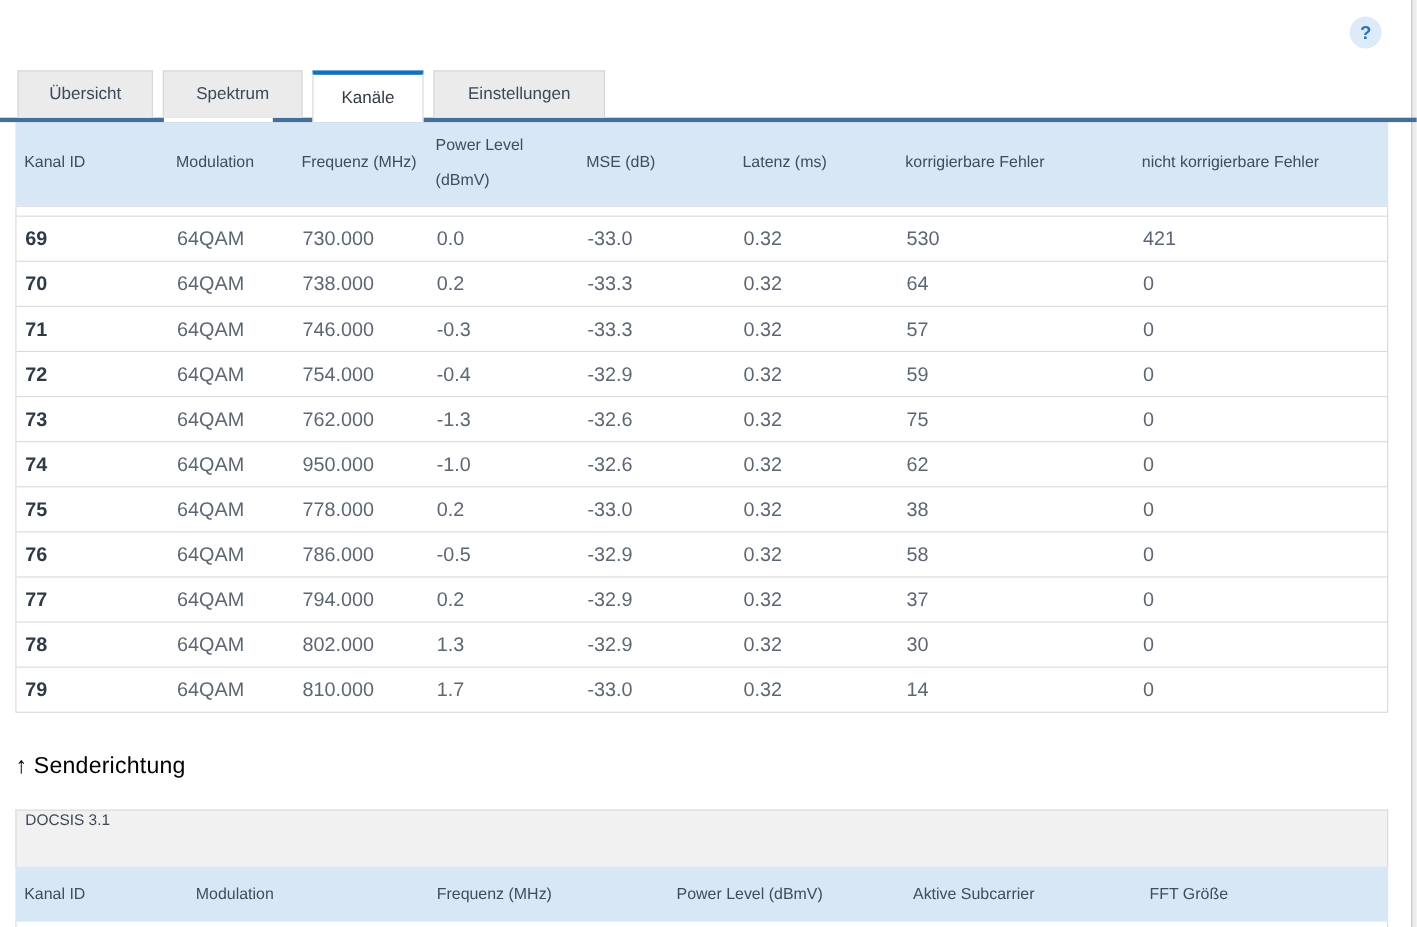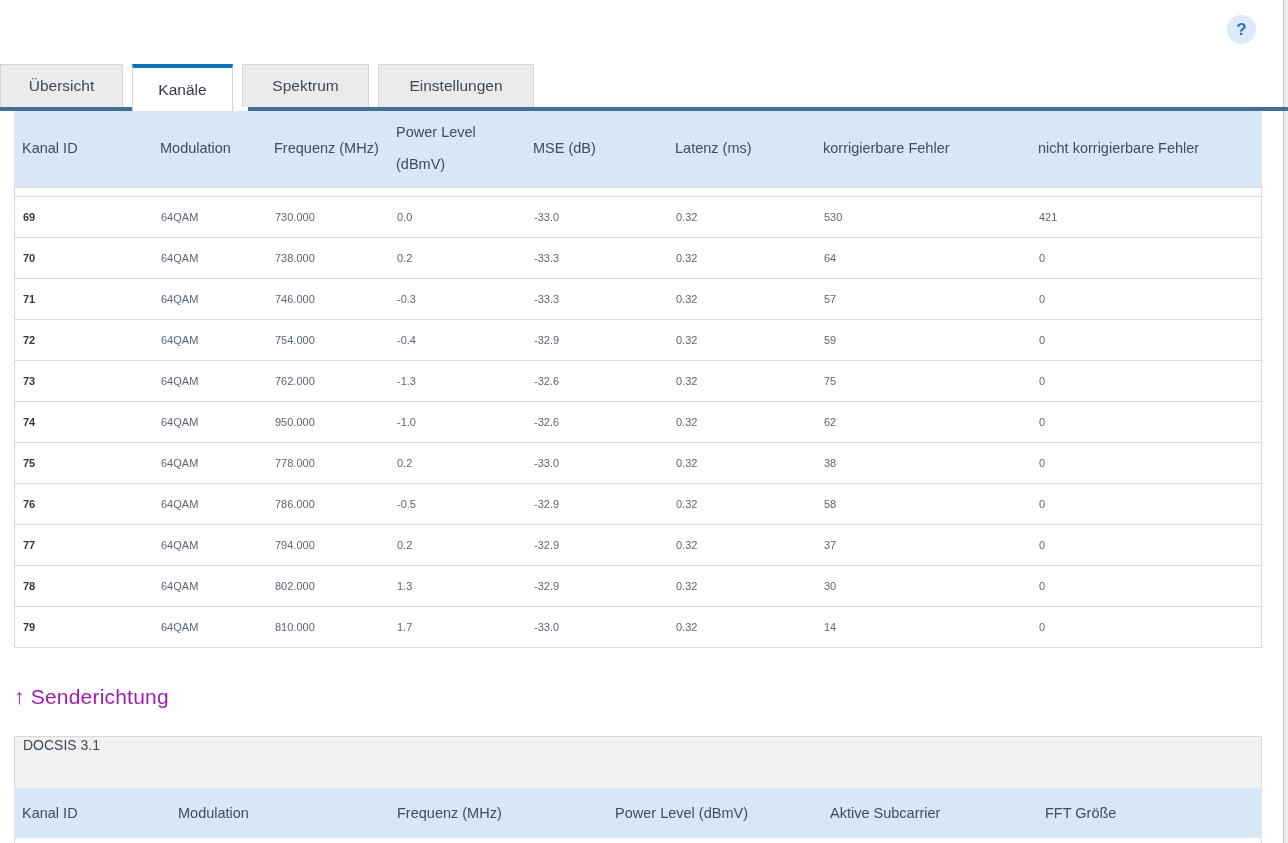--- a/index.html
+++ b/index.html
@@ -16,21 +16,21 @@
   .globe{width:26px;height:26px;display:inline-block;}
   .crumb{font-size:16.5px;color:#2f3d4e;letter-spacing:.2px;cursor:pointer;}
   .crumb.current{cursor:default;}
   .crumb-sep{color:#4a5663;display:inline-flex;align-items:center;}
   .help-btn{
     position:absolute;right:32px;top:15px;width:29px;height:29px;border-radius:50%;
     background:#ddeaf8;color:#2a73b8;font-size:17px;font-weight:bold;
     display:flex;align-items:center;justify-content:center;cursor:pointer;user-select:none;
   }
   
-  .tabbar{display:flex;align-items:flex-end;gap:9px;height:47px;position:relative;z-index:2;}
+  .tabbar{display:flex;align-items:flex-end;padding-left:16px;gap:9px;height:47px;position:relative;z-index:2;}
   .tab{
     box-sizing:border-box;height:43px;display:flex;align-items:center;justify-content:center;
     background:#ebebeb;border:1px solid #d5d5d5;border-bottom:none;
     font-size:15.5px;color:#3d4956;cursor:pointer;white-space:nowrap;
   }
   .tab.active{
     background:#ffffff;border-top:4px solid #0f72bc;color:#333a44;
     height:47px;margin-bottom:-4px;position:relative;z-index:3;
   }
   .tab-w1{width:123px}.tab-w2{width:101px}.tab-w3{width:127px}.tab-w4{width:114px}.tab-w5{width:156px}
@@ -48,28 +48,28 @@
   .thead1{min-height:76px;line-height:2.2;}
   .thead2{min-height:50px;}
   .th{padding-left:8px;}
   .th-wrap{max-width:100px;}
   .tbody{
     border:1px solid #d9d9d9;border-top:1px solid #d9d9d9;background:#fff;
   }
   .partial-row{height:8px;border-bottom:1px solid #d9d9d9;}
   .trow{
     display:grid;align-items:center;height:40px;border-bottom:1px solid #d9d9d9;
-    font-size:11px;color:#5d6673;
+    font-size:18px;color:#5d6673;
   }
   .trow:last-child{border-bottom:none;}
   .td{padding-left:8px;white-space:nowrap;}
   .td-id{color:#2f3a47;font-weight:bold;}
   
   .section-title{
-    margin:37px 0 0 14px;font-size:21px;color:#a21caf;letter-spacing:.2px;
+    margin:37px 0 0 14px;font-size:21px;color:#000000;letter-spacing:.2px;
   }
   .docsis-bar{
     margin-top:27px;height:52px;background:#f1f1f1;
     border:1px solid #d9d9d9;border-bottom:none;box-sizing:border-box;
     display:flex;font-size:14px;color:#3d4956;
   }
   .docsis-bar span{padding-left:8px;}
   .tbody2{border:1px solid #d9d9d9;border-top:none;height:20px;background:#fff;}
   
   .scrollbar-track{
@@ -79,22 +79,22 @@
 </style>
 </head>
 <body>
 
 <div class="topbar">
   <div class="help-btn">?</div>
 </div>
 
 <div class="tabbar">
   <div class="tab tab-w1">Übersicht</div>
+  <div class="tab tab-w3">Spektrum</div>
   <div class="tab tab-w2 active">Kanäle</div>
-  <div class="tab tab-w3">Spektrum</div>
   <div class="tab tab-w5">Einstellungen</div>
 </div>
 <div class="blueline">
     <div class="notch"></div>
   </div>
 
 <div class="content-x thead grid1 thead1">
   <div class="th">Kanal ID</div>
   <div class="th">Modulation</div>
   <div class="th">Frequenz (MHz)</div>

